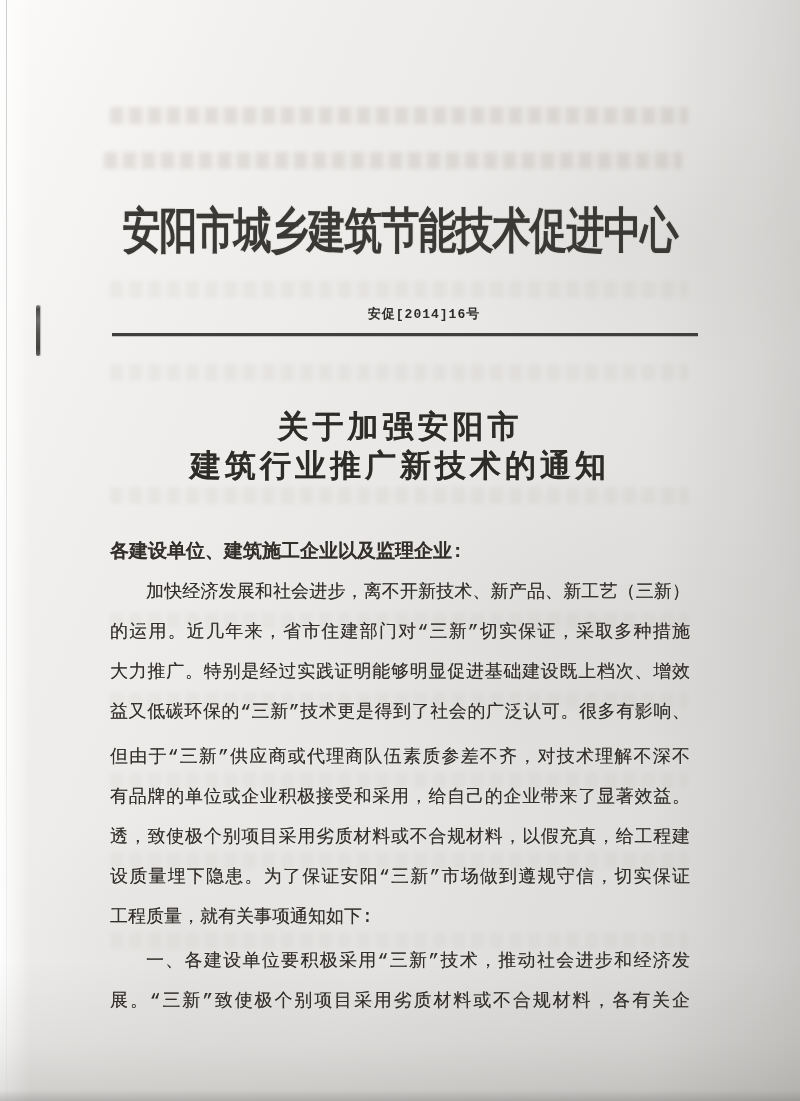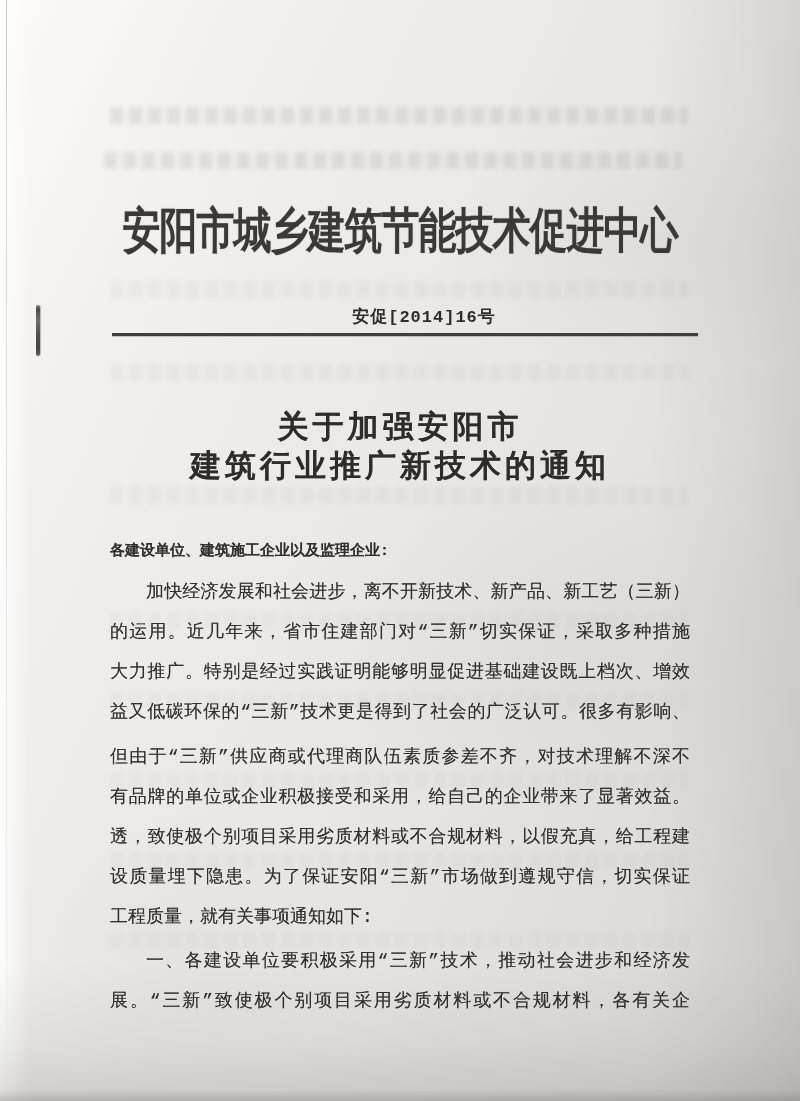--- a/index.html
+++ b/index.html
@@ -28,31 +28,31 @@
   .ghost{position:absolute;left:110px;width:578px;height:17px;filter:blur(2px);border-radius:2px;
     background:repeating-linear-gradient(90deg, rgba(158,142,134,0.55) 0 13px, rgba(158,142,134,0.06) 13px 19px);}
   .g-strong{opacity:.36;}
   .g-mid{opacity:.15;}
   .g-faint{opacity:.10;}
   .org{position:absolute;top:205px;left:0;right:0;text-align:center;
     font-size:38px;font-weight:700;letter-spacing:-1px;color:#3b3936;
     transform:scaleY(1.28);transform-origin:center;
     text-shadow:0 0 1px rgba(59,57,54,0.4);}
   .docnum{position:absolute;top:305px;left:0;right:0;text-align:center;
-    font-size:17px;font-weight:700;letter-spacing:1px;color:#2f2d2a;margin-left:48px;}
+    font-size:13px;font-weight:700;letter-spacing:1px;color:#2f2d2a;margin-left:48px;}
   .rule{position:absolute;top:333px;left:112px;width:586px;height:3px;background:#403f3d;
     box-shadow:0 1px 0 rgba(64,63,61,0.25);}
   .title{position:absolute;left:110px;width:580px;text-align:center;font-weight:700;
     font-size:31px;letter-spacing:4px;color:#2e2c29;line-height:36px;
     text-shadow:0 0 0.5px rgba(46,44,41,0.55);}
   .t1{top:411px;} .t2{top:450px;}
   .textblock{position:absolute;top:532px;left:110px;width:580px;font-size:18px;
     text-shadow:0 0 0.5px rgba(51,48,44,0.55);}
   .line{height:40px;line-height:40px;color:#33302c;}
-  .salutation{font-weight:700;font-size:15px;}
+  .salutation{font-weight:700;font-size:19px;}
   .stretch{text-align:justify;text-align-last:justify;}
   .indent{text-indent:2em;}
   .mt5{margin-top:5px;} .mt4{margin-top:4px;}
 </style>
 </head>
 <body>
 
 <div class="page">
 
   <div class="mottle"></div>

